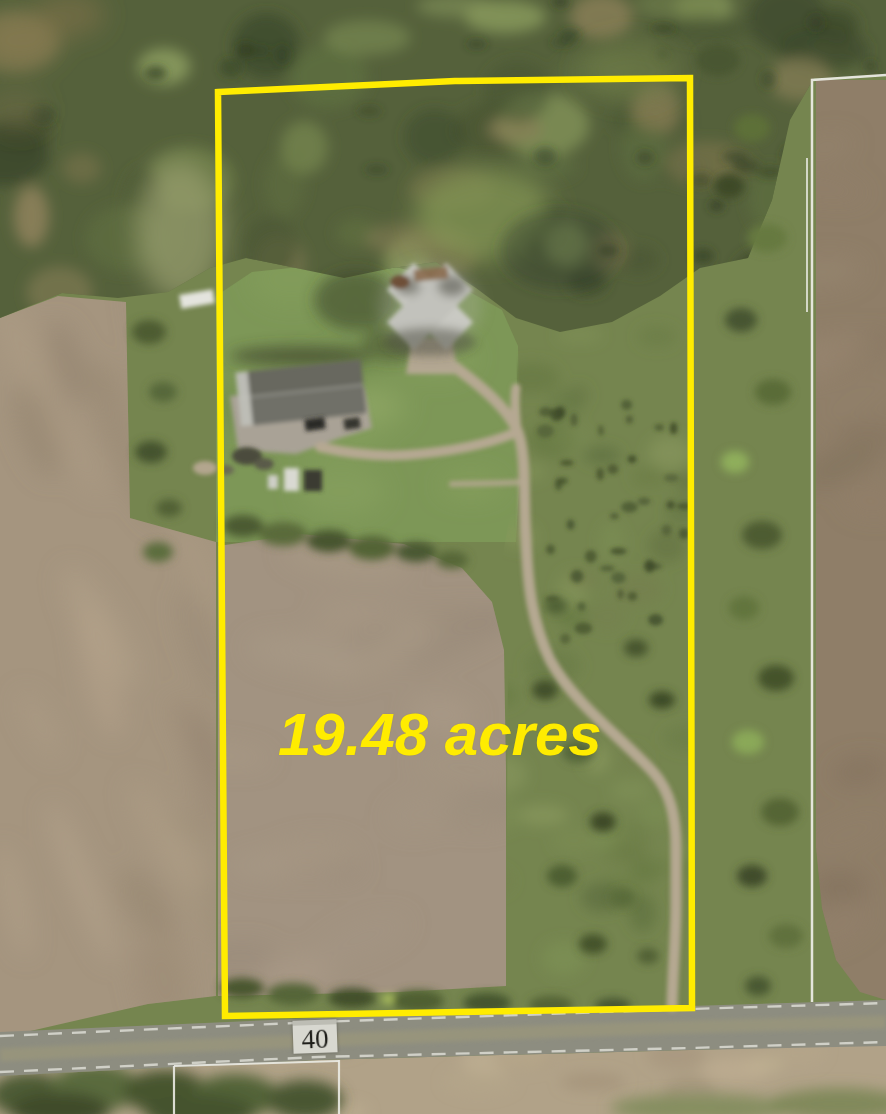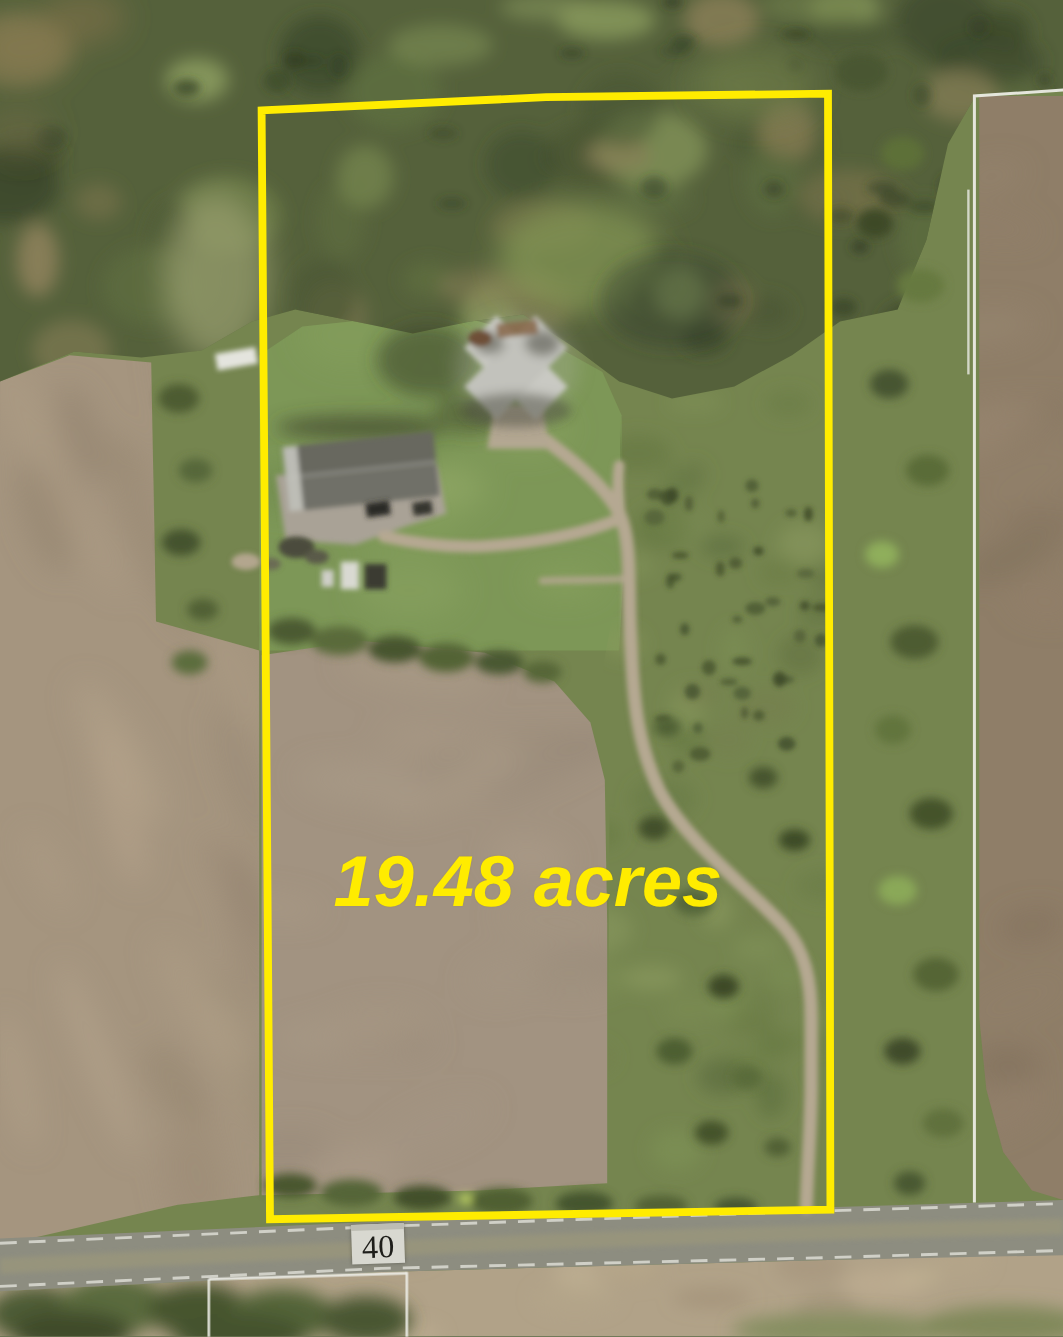--- a/index.html
+++ b/index.html
@@ -1,18 +1,18 @@
 <!DOCTYPE html>
 <html style="--boundary-yellow: #ffec00; --label-yellow: #ffec00; --survey-white: #ebebe4; --road-gray: #8d8d80; --road-stripe: #9a967c; --sign-bg: #d8d8d0; --sign-text: #1e1e1a; --scrub-green: #75854f; --forest-green: #55613b; --lawn-green: #7d9757; --field-tan: #a5957f; --inner-field-tan: #a29381; --right-field-brown: #8f7e68; --bottom-tan: #b1a288; --driveway-tan: #b5a892; --roof-dark: #6f6f67; --roof-light: #c6c6c0;"><head>
 <meta charset="utf-8">
 <style>
   html,body{margin:0;padding:0;background:#222;}
   .stage{
     position:relative;width:886px;height:1114px;overflow:hidden;
-    font-family:"Liberation Sans",sans-serif;background:#14532d;
+    font-family:"Liberation Sans",sans-serif;background:#7f1d1d;
   }
   .stage svg{position:absolute;left:0;top:0;}
   .boundary{
     fill:none;stroke:var(--boundary-yellow,#ffec00);
     stroke-width:6.5;stroke-linejoin:miter;
   }
   .area-label{
     position:absolute;left:278px;top:700px;
     font-size:60px;font-weight:bold;font-style:italic;
     letter-spacing:0px;white-space:nowrap;

